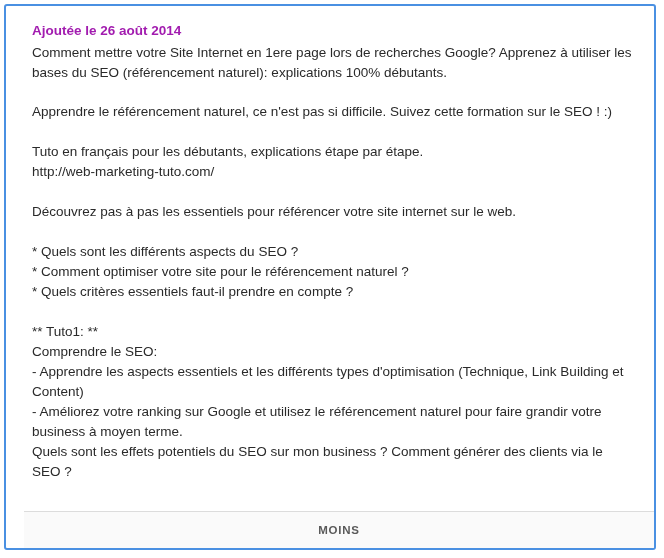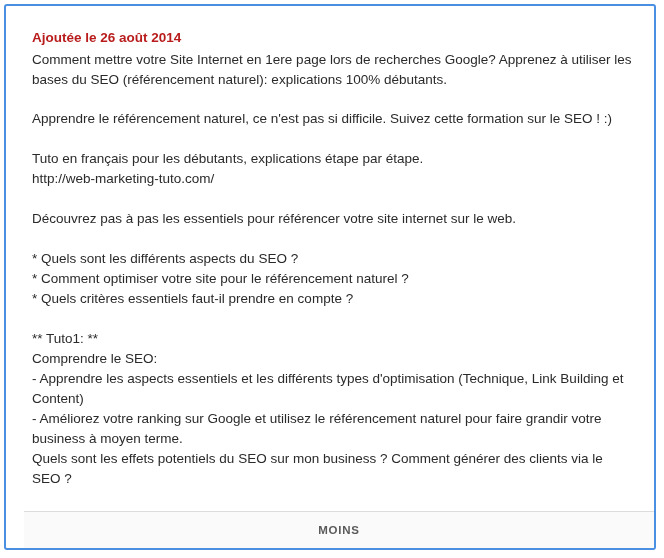--- a/index.html
+++ b/index.html
@@ -27,23 +27,23 @@
   }
   .panel-inner {
     padding: 14px 22px 0 26px;
     box-sizing: border-box;
     height: 100%;
     position: relative;
   }
   .added-date {
     font-size: 13.5px;
     font-weight: bold;
-    color: #b91c1c;
+    color: #a21caf;
     line-height: 1.45;
-    margin: 8px 0 2px 0;
+    margin: 1px 0 2px 0;
   }
   .desc {
     font-size: 13.5px;
     color: #2a2a2a;
     line-height: 1.48;
     white-space: pre-wrap;
     margin: 0;
   }
   .footer {
     position: absolute;

